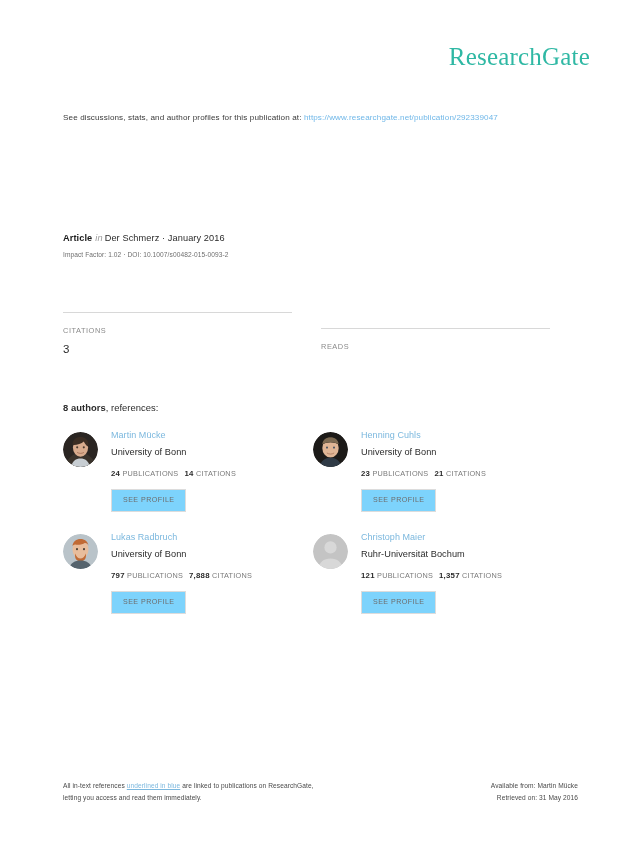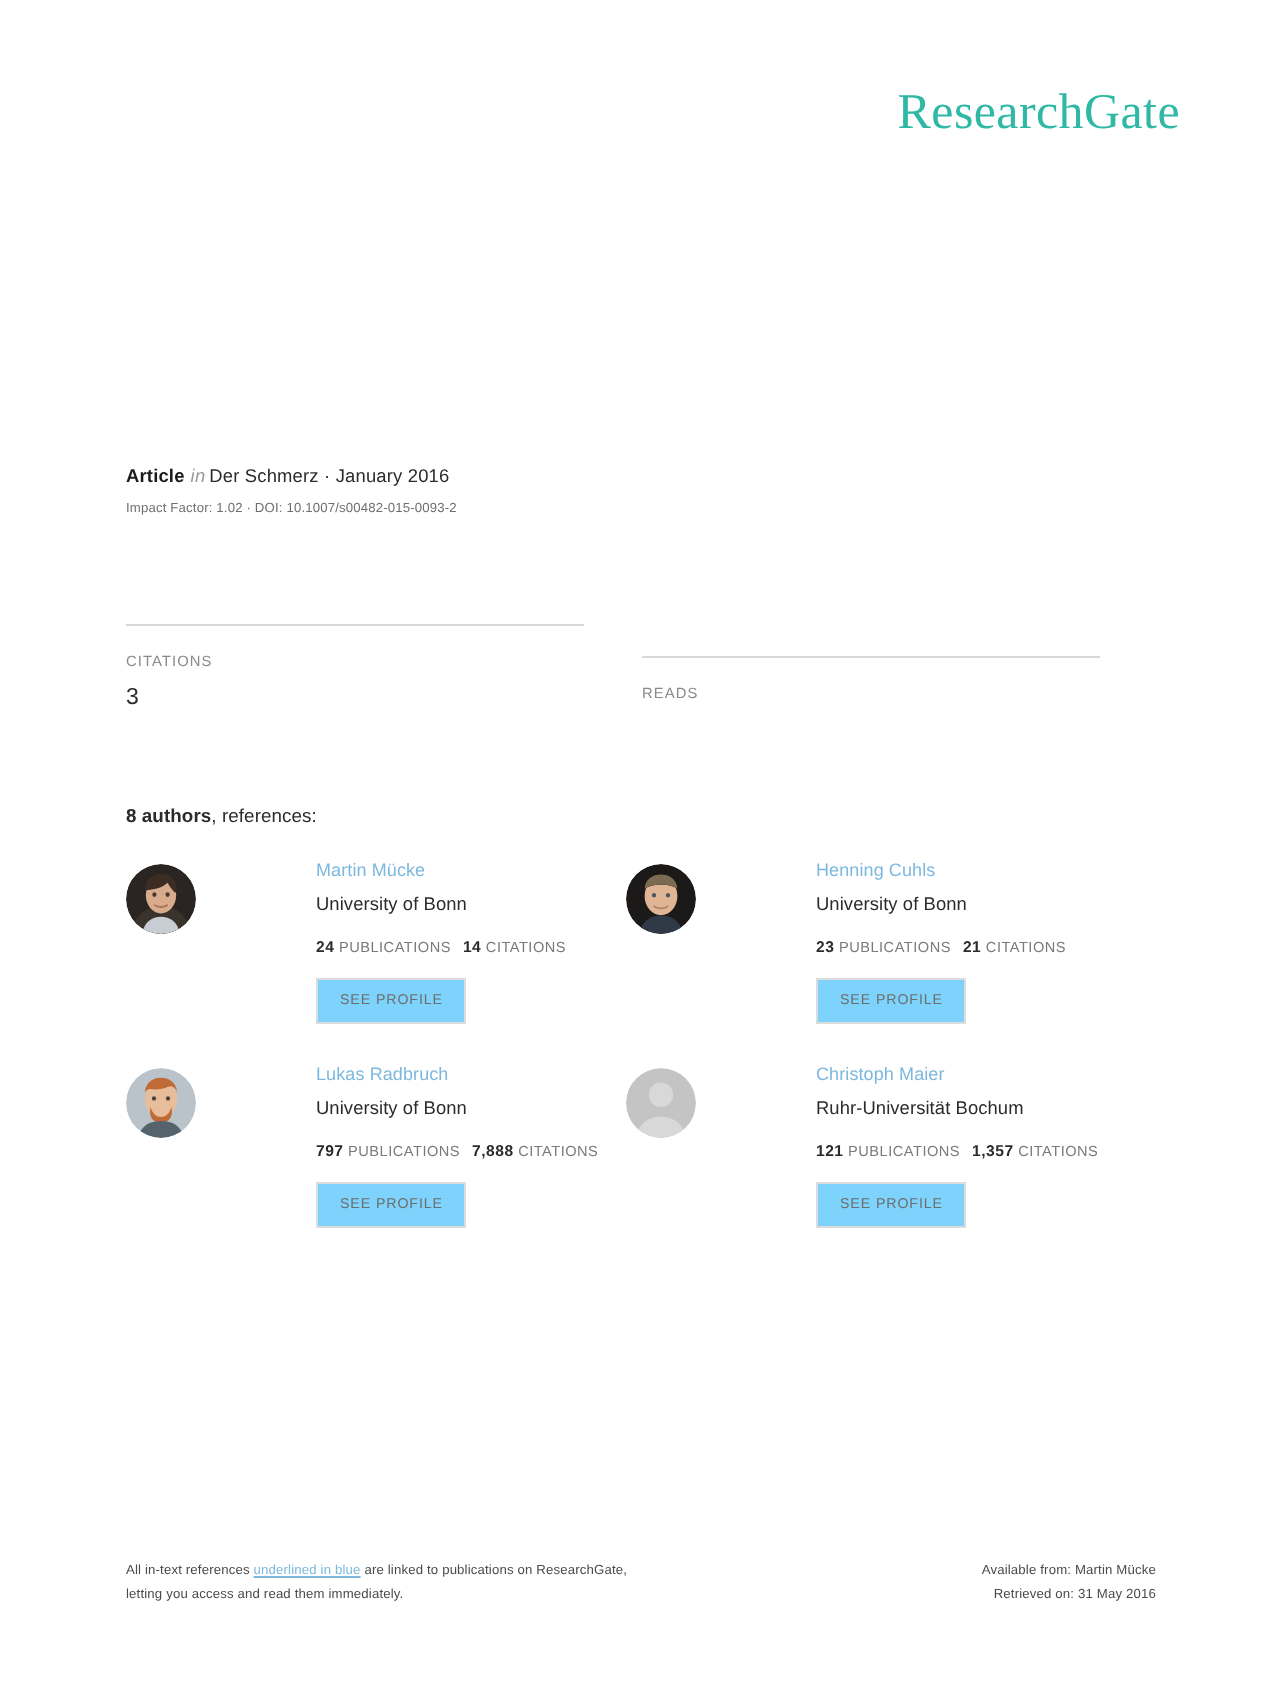--- a/index.html
+++ b/index.html
@@ -144,21 +144,20 @@
     left: 63px;
     width: 490px;
     display: grid;
     grid-template-columns: 250px 250px;
     grid-auto-rows: 102px;
     column-gap: 0px;
   }
   .author {
     display: flex;
     align-items: flex-start;
-    gap: 47px;
   }
   .avatar {
     width: 35px;
     height: 35px;
     border-radius: 50%;
     overflow: hidden;
     flex: 0 0 35px;
     margin-top: 3px;
     position: relative;
   }
@@ -239,20 +238,24 @@
 </style>
 </head>
 <body>
 
 <div class="page">
 
   <div class="brand-row">
     <span class="brand">ResearchGate</span>
   </div>
 
+  <div class="lead">
+    <span>See discussions, stats, and author profiles for this publication at:</span>
+    <span class="url">https://www.researchgate.net/publication/292339047</span>
+  </div>
 
 
   <div class="byline">
     <span class="kind">Article</span><span class="inword">in</span><span>Der Schmerz · January 2016</span>
   </div>
   <div class="subline">Impact Factor: 1.02 · DOI: 10.1007/s00482-015-0093-2</div>
 
   <div class="stats">
     <div class="stat">
       <div class="rule"></div>

